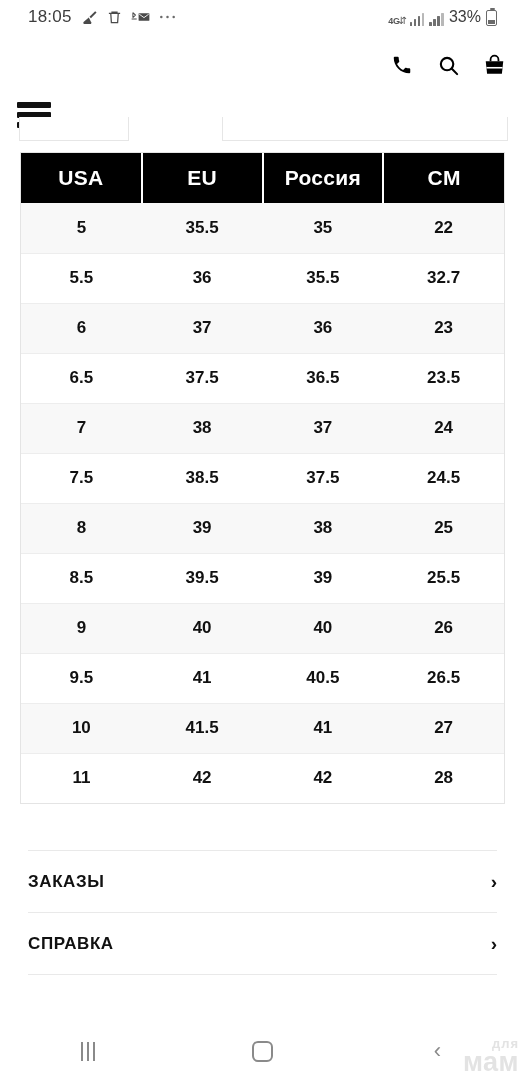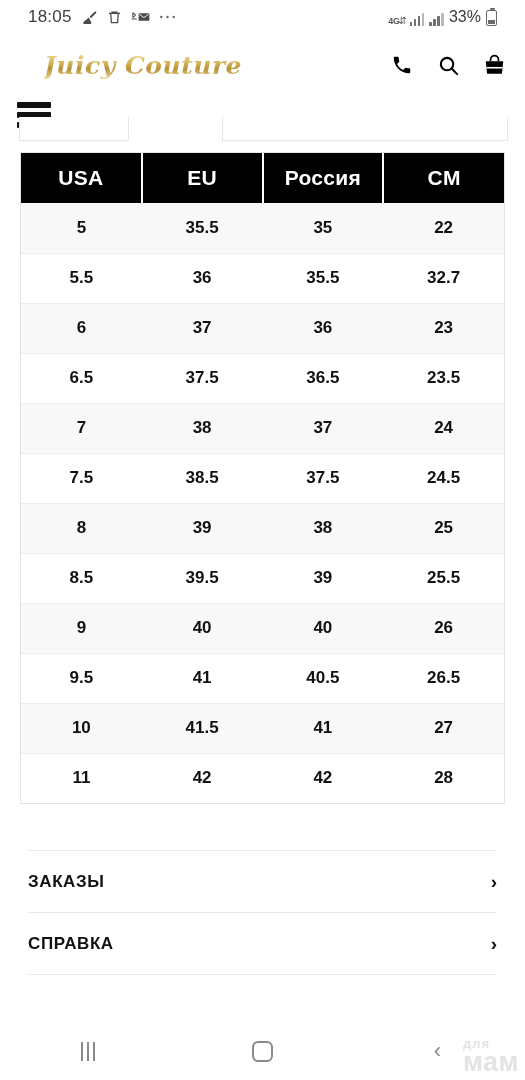--- a/index.html
+++ b/index.html
@@ -85,21 +85,21 @@
   .acc-chev { margin-left:auto; font-size:19px; font-weight:bold; color:#111; line-height:1; }
 
   
   .navbar { position:absolute; left:0; bottom:0; width:525px; height:58px;
             background:#fff; display:flex; align-items:center; }
   .nav-btn { flex:1; display:flex; align-items:center; justify-content:center; color:#7a7a7a; }
   .nav-recents { display:flex; gap:4px; }
   .nav-recents i { display:block; width:2px; height:19px; background:#8a8a8a; }
   .nav-home { width:21px; height:21px; border:2px solid #8a8a8a; border-radius:6px; }
   .nav-back { font-size:22px; color:#8a8a8a; line-height:1; }
-  .watermark { position:absolute; right:6px; bottom:4px; text-align:left;
+  .watermark { position:absolute; right:6px; bottom:4px; text-align:right;
                color:#e3e3e3; font-weight:bold; line-height:.95; pointer-events:none; }
   .wm-top { font-size:13px; letter-spacing:1px; display:block; }
   .wm-bot { font-size:27px; letter-spacing:.5px; display:block; }
 </style>
 </head>
 <body>
 
 <div class="screen">
 
   <div class="statusbar">
@@ -150,21 +150,20 @@
           <i></i>
         </span>
       <span class="sb-pct">33%</span>
       <span class="batt">
           <i></i>
         </span>
     </div>
   </div>
 
   <div class="brandbar">
-    <div class="logo">Juicy Couture</div>
     <div class="hdr-icons">
       <span class="ic">
         <svg width="22" height="22" viewBox="0 0 24 24" fill="#000">
           <path d="M6.6 10.8c1.4 2.8 3.8 5.1 6.6 6.6l2.2-2.2c.3-.3.7-.4 1-.2 1.1.4 2.3.6 3.6.6.6 0 1 .4 1 1V20c0 .6-.4 1-1 1C10.6 21 3 13.4 3 4c0-.6.4-1 1-1h3.4c.6 0 1 .4 1 1 0 1.2.2 2.4.6 3.6.1.4 0 .7-.2 1l-2.2 2.2z"></path>
         </svg>
       </span>
       <span class="ic">
         <svg width="23" height="23" viewBox="0 0 24 24" fill="none" stroke="#000" stroke-width="2.2">
           <circle cx="10.5" cy="10.5" r="6.5"></circle>
             <path d="M15.5 15.5L21 21" stroke-linecap="round"></path>

